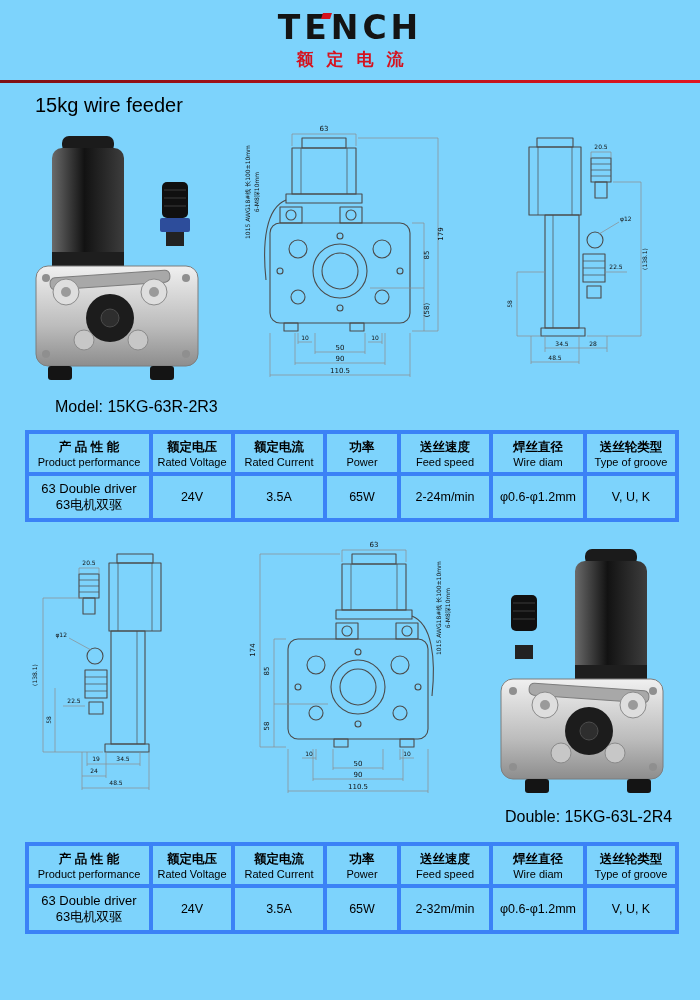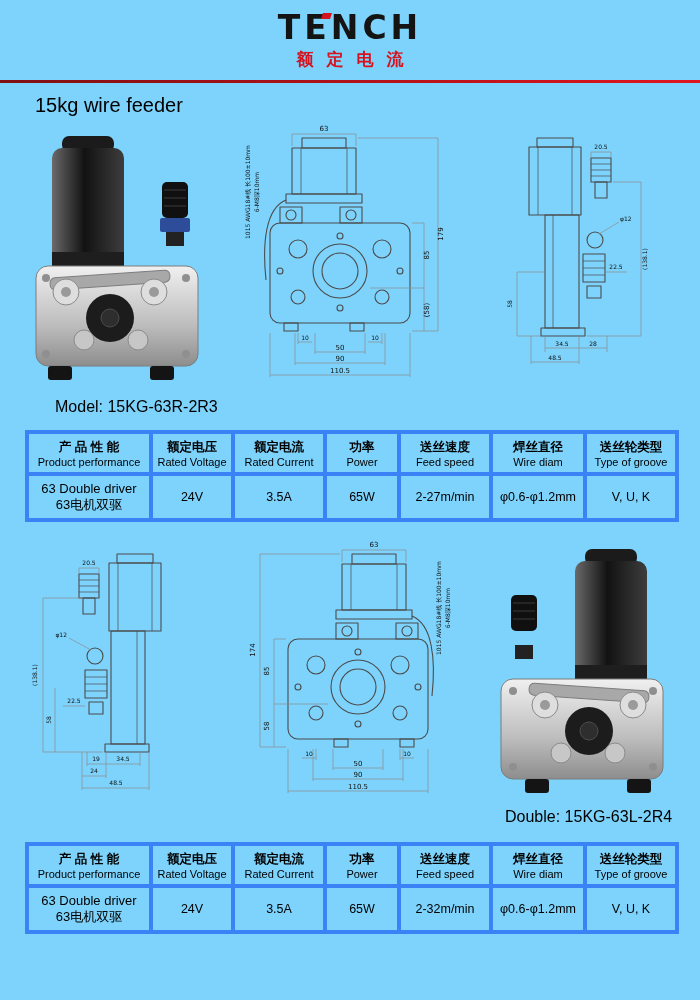--- a/index.html
+++ b/index.html
@@ -267,21 +267,21 @@
     </thead>
     <tbody>
       <tr>
         <td>
             <span class="l1">63 Double driver</span>
             <span class="l2">63电机双驱</span>
           </td>
         <td>24V</td>
         <td>3.5A</td>
         <td>65W</td>
-        <td>2-27m/min</td>
+        <td>2-24m/min</td>
         <td>φ0.6-φ1.2mm</td>
         <td>V, U, K</td>
       </tr>
     </tbody>
   </table>
 
   <svg class="fig" style="left:25px;top:538px" width="170" height="282" viewBox="0 0 170 282">
     <g class="outline" transform="translate(170 0) scale(-1 1)">
       <rect x="42" y="16" width="36" height="9"></rect>
       <rect x="34" y="25" width="52" height="68"></rect>

